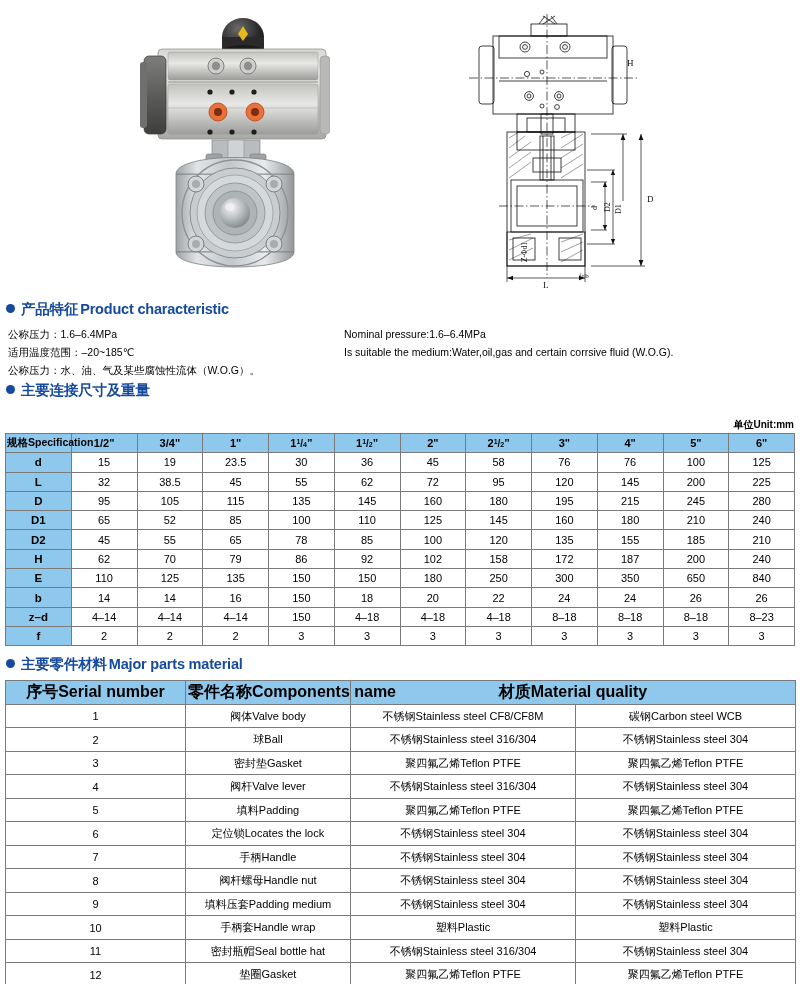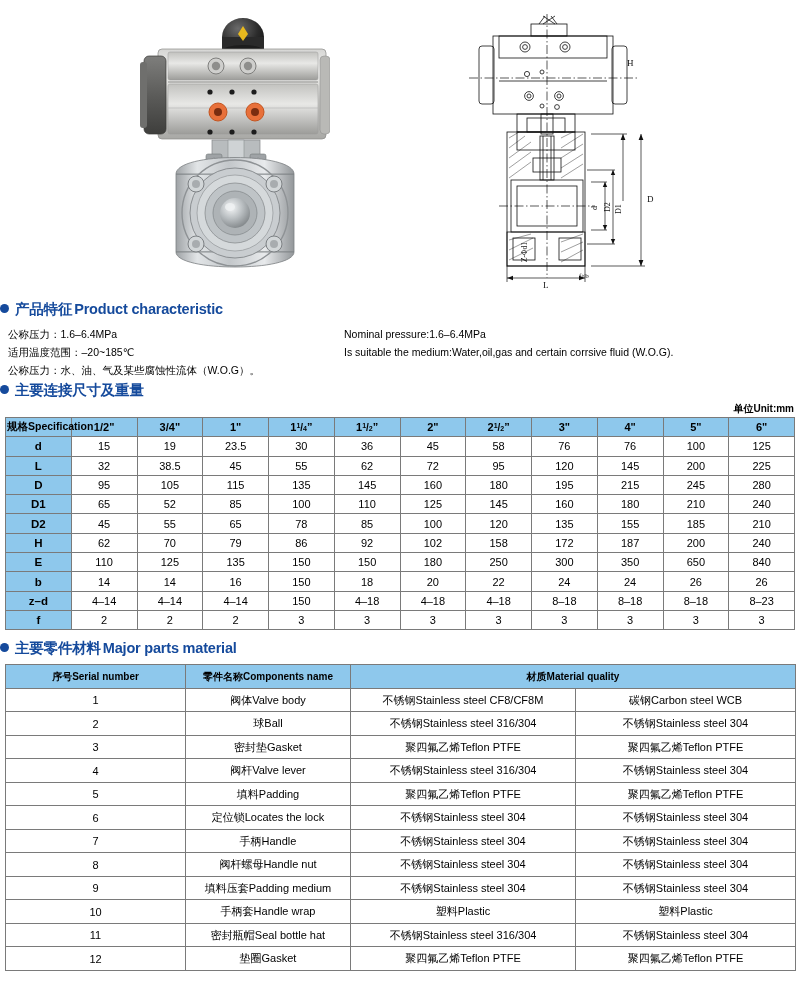--- a/index.html
+++ b/index.html
@@ -32,20 +32,21 @@
 
   
   .section-head {
     display: flex;
     align-items: baseline;
     gap: 2px;
     color: #154a9c;
     font-weight: bold;
     font-size: 14.5px;
     letter-spacing: -0.2px;
+    padding-left: 6px;
   }
   .bullet {
     display: inline-block;
     width: 9px; height: 9px;
     border-radius: 50%;
     background: #154a9c;
     margin-right: 4px;
     flex: none;
     position: relative;
     top: -1px;
@@ -71,21 +72,21 @@
     line-height: 18px;
   }
   .char-col-cn div, .char-col-en div { white-space: nowrap; }
 
   
   .unit-note {
     text-align: right;
     font-size: 10px;
     font-weight: bold;
     padding-right: 6px;
-    margin-top: 2px;
+    margin-top: 18px;
     margin-bottom: 1px;
   }
 
   
   table {
     border-collapse: collapse;
     table-layout: fixed;
   }
   .dim-table {
     width: 790px;
@@ -134,21 +135,21 @@
     height: 23.5px;
     text-align: center;
     font-size: 11px;
     padding: 0 2px;
     white-space: nowrap;
     background: #ffffff;
   }
   .mat-table thead th {
     background: #8ec8ec;
     font-weight: bold;
-    font-size: 10px;
+    font-size: 16px;
   }
   .gap-b { height: 6px; }
   .gap-c { height: 9px; }
 </style>
 </head>
 <body>
 
 <div class="hero">
 
   <div class="photo-wrap">

